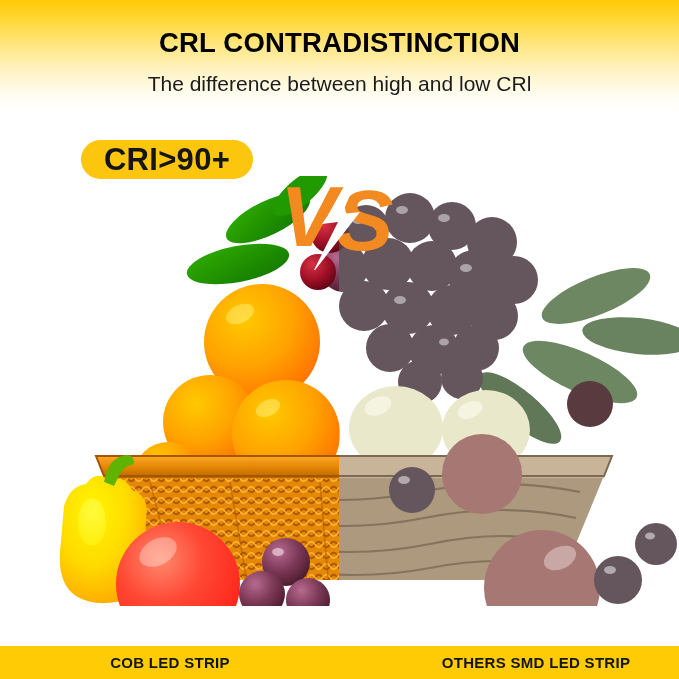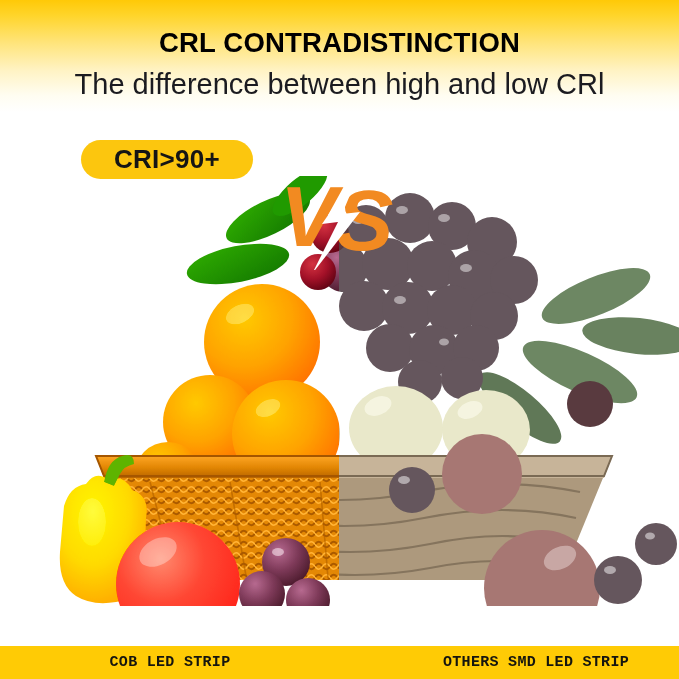--- a/index.html
+++ b/index.html
@@ -10,45 +10,45 @@
 
   
   .topwash{position:absolute;left:0;top:0;width:679px;height:112px;
            background:linear-gradient(to bottom,#FFC907 0%,#FFD52B 14%,#FFE47A 38%,#FFF3C4 63%,#FFFDF1 85%,#FFFFFF 100%);}
 
   
   .title{position:absolute;left:0;top:26px;width:679px;text-align:center;
          font-size:27.5px;font-weight:bold;color:#000000;letter-spacing:.2px;
          line-height:34px;white-space:nowrap;}
   .subtitle{position:absolute;left:0;top:66px;width:679px;text-align:center;
-            font-size:29px;font-weight:400;color:#1b1b20;line-height:36px;white-space:nowrap;}
+            font-size:21px;font-weight:400;color:#1b1b20;line-height:36px;white-space:nowrap;}
 
   
   .badge{position:absolute;background:#FCC60E;border-radius:20px;
          display:flex;align-items:center;justify-content:center;color:#151515;white-space:nowrap;}
-  .badge-left{left:81px;top:140px;width:172px;height:39px;font-size:26px;font-weight:bold;letter-spacing:.3px;}
+  .badge-left{left:81px;top:140px;width:172px;height:39px;font-size:31px;font-weight:bold;letter-spacing:.3px;}
   .badge-right{left:448px;top:145px;width:123px;height:29px;font-size:15.5px;font-weight:500;letter-spacing:.2px;}
 
   
   .vswrap{position:absolute;left:282px;top:166px;width:122px;height:104px;}
   .vswrap svg{display:block;}
 
   
   .photo{position:absolute;left:0;top:176px;width:679px;height:430px;}
   .halfclip{position:absolute;top:0;height:430px;overflow:hidden;}
   .half-l{left:0;width:339px;}
   .half-r{left:339px;width:340px;}
   .scene{position:absolute;top:0;width:679px;height:430px;}
   .half-l .scene{left:0;filter:saturate(1.5) contrast(1.07) brightness(1.02);}
   .half-r .scene{left:-339px;filter:saturate(.34) contrast(.93) brightness(1.1);}
 
   
   .footer{position:absolute;left:0;top:646px;width:679px;height:33px;background:#FFCB05;}
   .flabel{position:absolute;top:0;height:33px;line-height:33px;
-          font-size:15px;font-weight:bold;color:#15150f;letter-spacing:.3px;white-space:nowrap;text-align:center;font-family:Liberation Mono, monospace;}
+          font-size:15px;font-weight:bold;color:#15150f;letter-spacing:.3px;white-space:nowrap;text-align:center;}
   .flabel-l{left:20px;width:300px;}
   .flabel-r{left:386px;width:300px;text-align:center;}
 </style>
 </head>
 <body>
 
 <div class="stage">
 
   <div class="topwash"></div>
 

